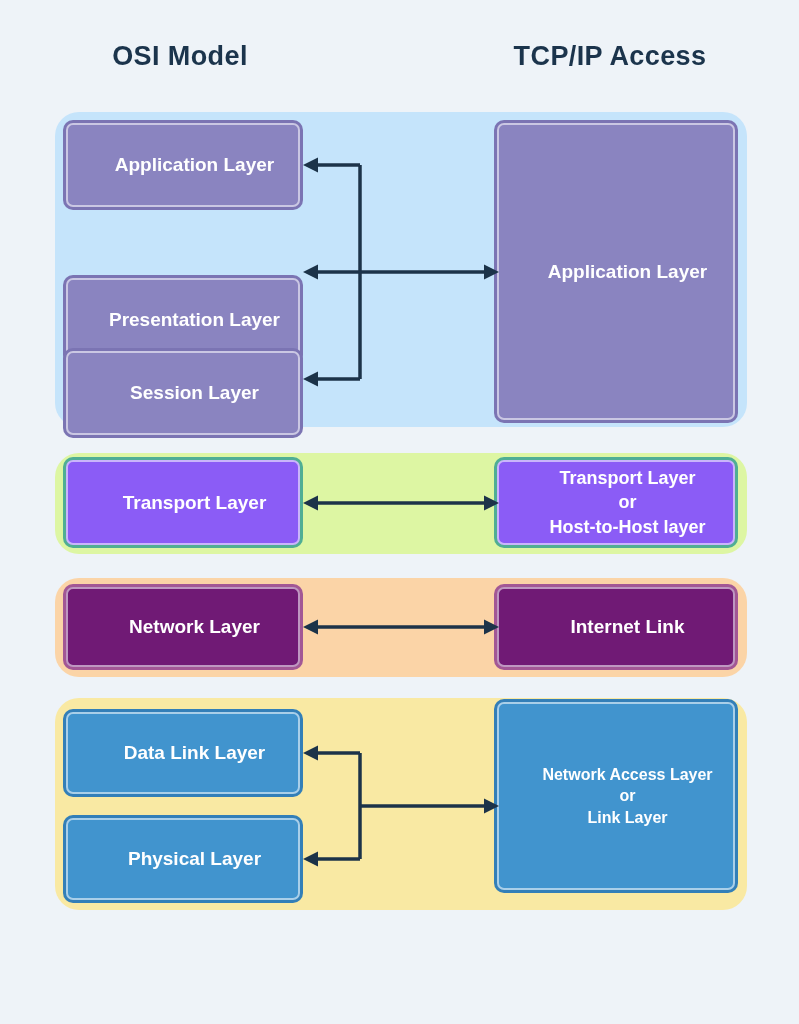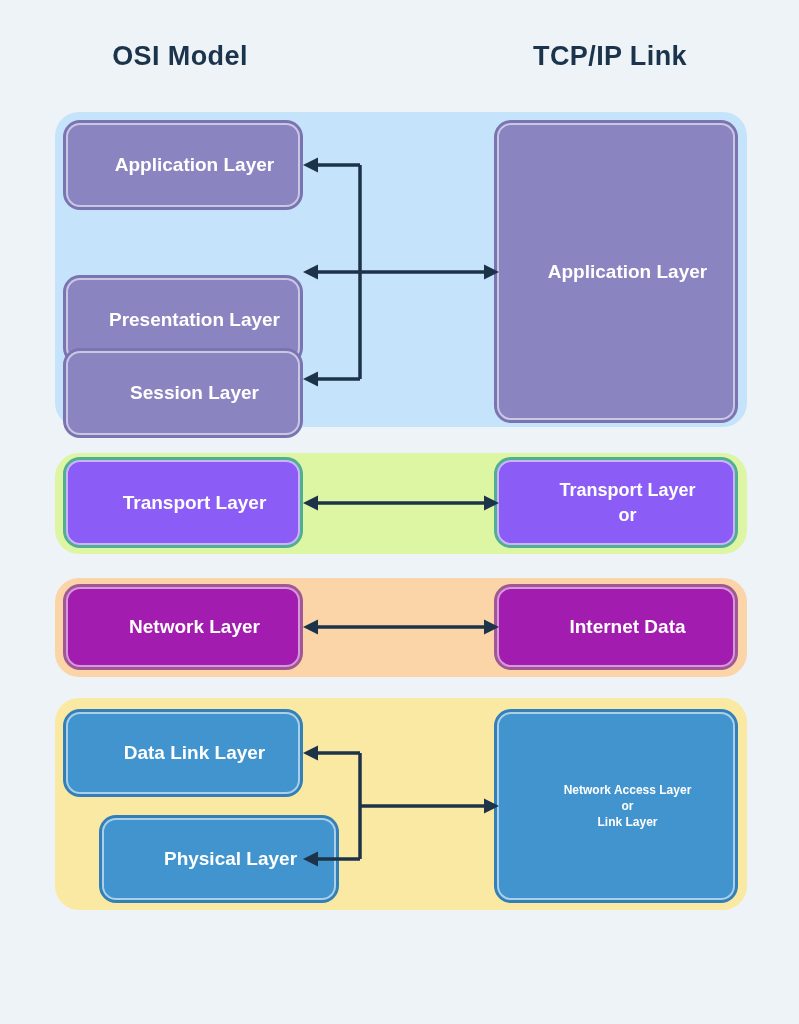--- a/index.html
+++ b/index.html
@@ -23,60 +23,60 @@
   .band-application { top:112px; height:315px; background:#c5e4fb; }
   .band-transport   { top:453px; height:101px; background:#ddf6a3; }
   .band-network     { top:578px; height:99px;  background:#fbd4a7; }
   .band-link        { top:698px; height:212px; background:#f9e9a3; }
 
   
   .box {
     position:absolute; box-sizing:border-box;
     display:flex; flex-direction:column; align-items:center; justify-content:center;
     text-align:center; color:#ffffff; font-weight:700; font-size:19px; line-height:1.35;
-    border-radius:14px; border:2px solid rgba(255,255,255,0.55);
+    border-radius:7px; border:2px solid rgba(255,255,255,0.55);
     box-shadow:0 0 0 3px var(--ring);
     padding-left:23px;
   }
   .box span { display:block; }
   .purple  { background:#8a84c0; --ring:#7b74b3; }
   .teal    { background:#8b5cf6; --ring:#4fae94; }
-  .magenta { background:#a21caf; --ring:#a25795; }
+  .magenta { background:#701a75; --ring:#a25795; }
   .blue    { background:#4194ce; --ring:#337fb8; }
 
   .osi-box { left:11px; width:234px; }
   .tcp-box { left:442px; width:238px; }
 
   .band-application .osi-1 { top:11px;  height:84px; }
   .band-application .osi-2 { top:118px; height:84px;margin-top:48px; }
   .band-application .osi-3 { top:225px; height:84px;margin-top:14px; }
   .band-application .tcp-box { top:11px; height:297px; }
 
   .band-transport .osi-1   { top:7px; height:85px; }
   .band-transport .tcp-box { top:7px; height:85px; font-size:18px; }
 
   .band-network .osi-1   { top:9px; height:80px; }
   .band-network .tcp-box { top:9px; height:80px; }
 
   .band-link .osi-1   { top:14px;  height:82px; }
-  .band-link .osi-2   { top:120px; height:82px;margin-left:36px; }
-  .band-link .tcp-box { top:14px;  height:188px; font-size:12px; }
+  .band-link .osi-2   { top:120px; height:82px; }
+  .band-link .tcp-box { top:4px;  height:188px; font-size:16px; }
 
   
   .arrows { position:absolute; left:0; top:0; width:100%; height:100%; pointer-events:none; }
   .arrows path { stroke:#1c3349; stroke-width:3.5; fill:none; }
   .arrows polygon { fill:#1c3349; stroke:none; }
 </style>
 </head>
 <body>
 
 <div class="canvas">
 
   <div class="hdr hdr-osi">OSI Model</div>
-  <div class="hdr hdr-tcp">TCP/IP Link</div>
+  <div class="hdr hdr-tcp">TCP/IP Access</div>
 
   <div class="band band-application">
     <div class="box purple osi-box osi-1">
       <span>Application Layer</span>
     </div>
     <div class="box purple osi-box osi-2">
       <span>Presentation Layer</span>
     </div>
     <div class="box purple osi-box osi-3">
       <span>Session Layer</span>
@@ -104,36 +104,37 @@
     </svg>
   </div>
 
   <div class="band band-transport">
     <div class="box teal osi-box osi-1">
       <span>Transport Layer</span>
     </div>
     <div class="box teal tcp-box">
       <span>Transport Layer</span>
       <span>or</span>
+      <span>Host-to-Host layer</span>
     </div>
     <svg class="arrows" viewBox="0 0 692 101">
       <g>
         <path d="M261 50 H431"></path>
         <polygon points="248,50 263,42.5 263,57.5"></polygon>
         <polygon points="444,50 429,42.5 429,57.5"></polygon>
       </g>
     </svg>
   </div>
 
   <div class="band band-network">
     <div class="box magenta osi-box osi-1">
       <span>Network Layer</span>
     </div>
     <div class="box magenta tcp-box">
-      <span>Internet Data</span>
+      <span>Internet Link</span>
     </div>
     <svg class="arrows" viewBox="0 0 692 99">
       <g>
         <path d="M261 49 H431"></path>
         <polygon points="248,49 263,41.5 263,56.5"></polygon>
         <polygon points="444,49 429,41.5 429,56.5"></polygon>
       </g>
     </svg>
   </div>
 

